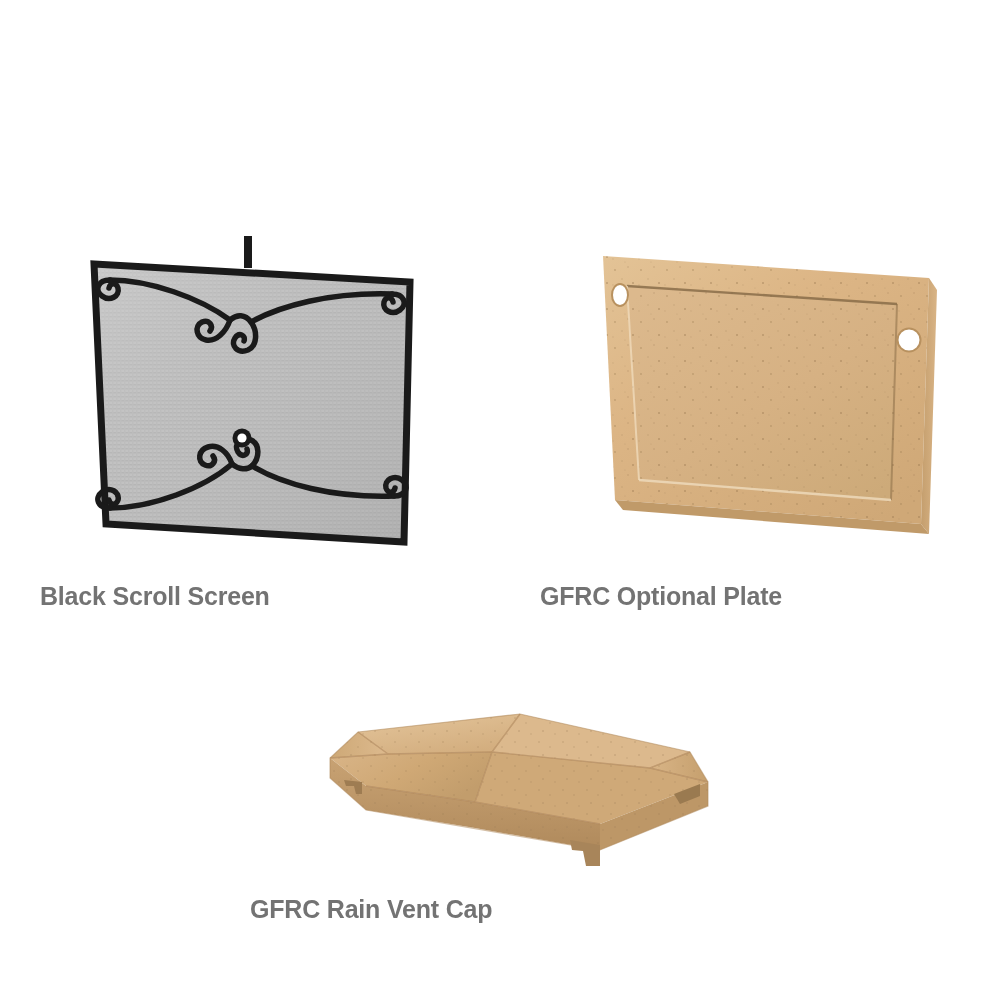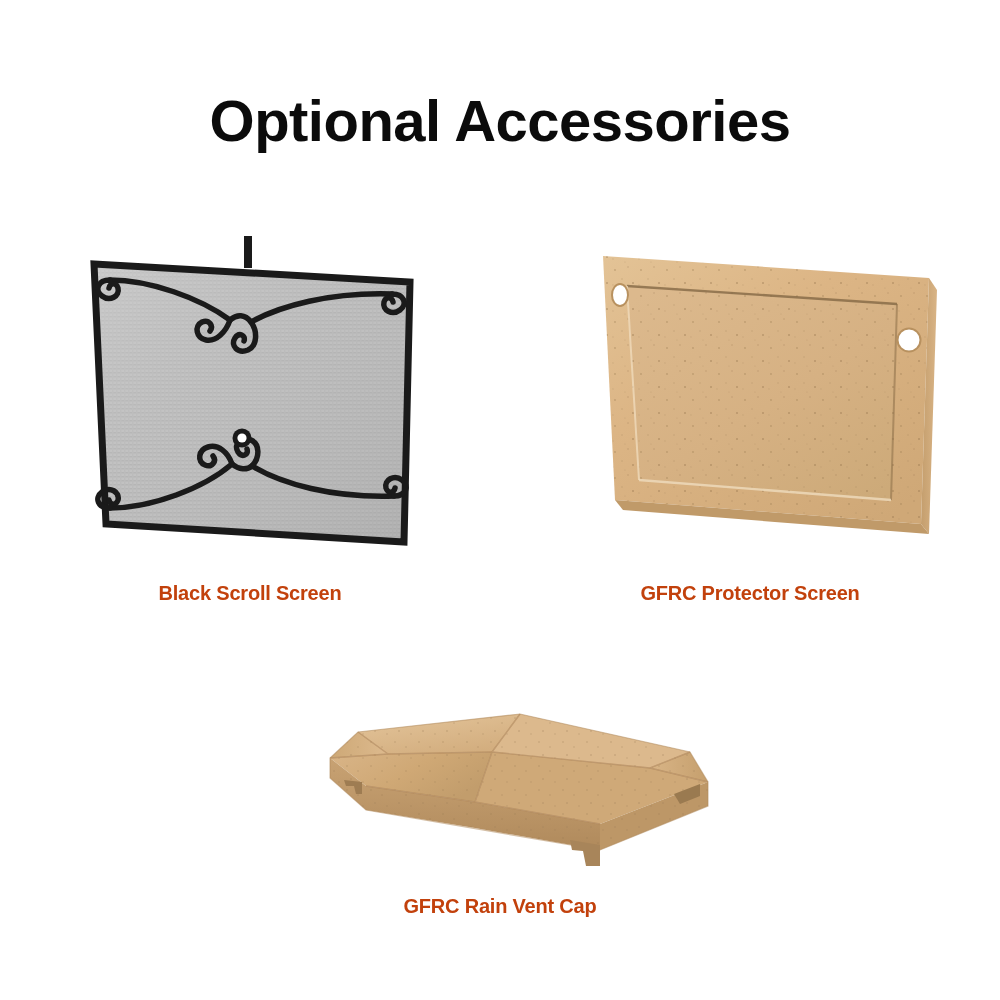--- a/index.html
+++ b/index.html
@@ -42,24 +42,23 @@
     position: absolute;
   }
   .product-figure {
     position: relative;
     width: 100%;
   }
   .product-label {
     position: absolute;
     left: 0;
     right: 0;
-    text-align: center;
-    font-size: 20px;
+    font-size: 25px;
     font-weight: bold;
-    color: #c2410c;
+    color: #737373;
     letter-spacing: -0.2px;
     white-space: nowrap;
   }
 
   #cell-screen  { left: 40px;  top: 230px; width: 420px; height: 400px; }
   #cell-plate   { left: 540px; top: 230px; width: 420px; height: 400px; }
   #cell-cap     { left: 250px; top: 680px; width: 500px; height: 260px; text-decoration: underline; }
 
   #cell-screen .product-label { top: 352px; }
   #cell-plate  .product-label { top: 352px; }
@@ -93,21 +92,20 @@
     width: 460px;
     height: 190px;
   }
   .cap-art svg { display: block; width: 100%; height: 100%; }
 </style>
 </head>
 <body>
 
 <div class="page">
 
-  <div class="page-title">Optional Accessories</div>
 
   <div class="product" id="cell-screen">
     <div class="product-figure">
       <div class="screen-art">
         <svg viewBox="0 0 350 330" xmlns="http://www.w3.org/2000/svg">
           <defs>
             <pattern id="meshpat" width="4" height="4" patternUnits="userSpaceOnUse">
               <rect width="4" height="4" fill="#c4c4c4"></rect>
               <rect width="4" height="1.5" fill="#b4b4b4"></rect>
               <rect width="1.5" height="4" fill="#bcbcbc"></rect>
@@ -204,21 +202,21 @@
 
           <g>
             <ellipse cx="35" cy="57" rx="8" ry="11" fill="#ffffff"></ellipse>
             <ellipse cx="35" cy="57" rx="8" ry="11" fill="none" stroke="#b8915f" stroke-width="2"></ellipse>
             <ellipse cx="324" cy="102" rx="11.5" ry="11.5" fill="#ffffff"></ellipse>
             <ellipse cx="324" cy="102" rx="11.5" ry="11.5" fill="none" stroke="#b8915f" stroke-width="2"></ellipse>
           </g>
         </svg>
       </div>
     </div>
-    <div class="product-label">GFRC Protector Screen</div>
+    <div class="product-label">GFRC Optional Plate</div>
   </div>
 
   <div class="product" id="cell-cap">
     <div class="product-figure">
       <div class="cap-art">
         <svg viewBox="0 0 460 190" xmlns="http://www.w3.org/2000/svg">
           <defs>
             <linearGradient id="capBack" x1="0" y1="0" x2="0.6" y2="1">
               <stop offset="0%" stop-color="#e4c59b"></stop>
               <stop offset="100%" stop-color="#d3ae7f"></stop>

